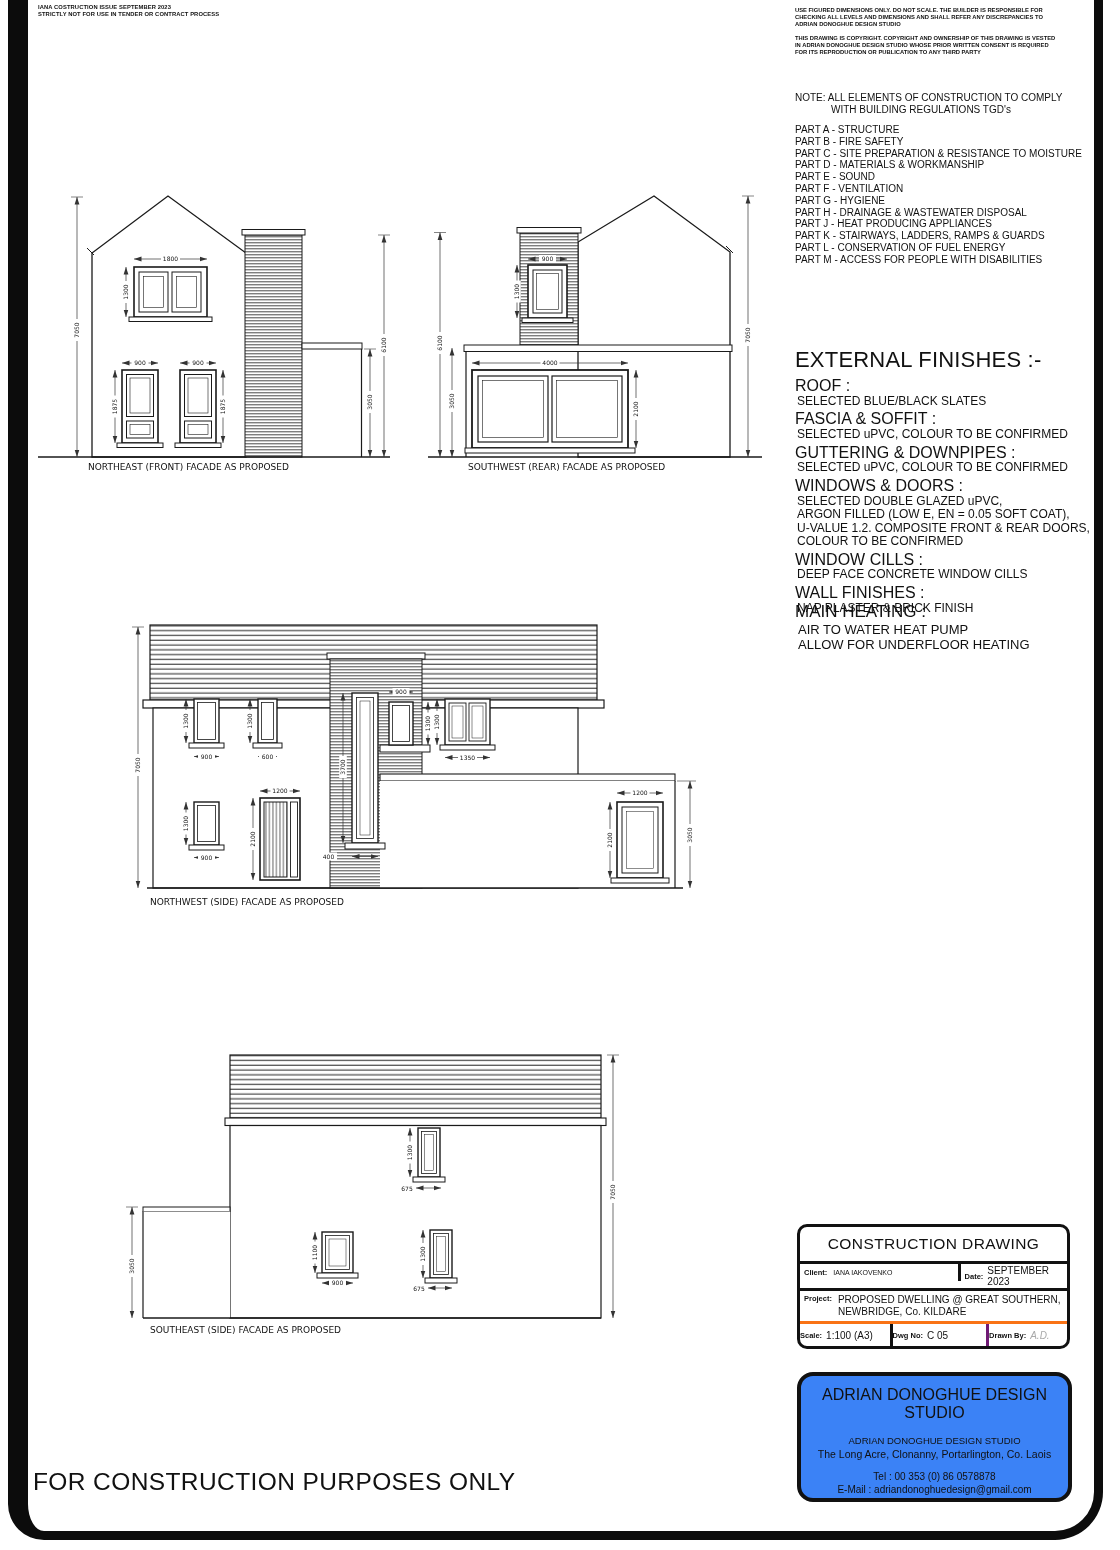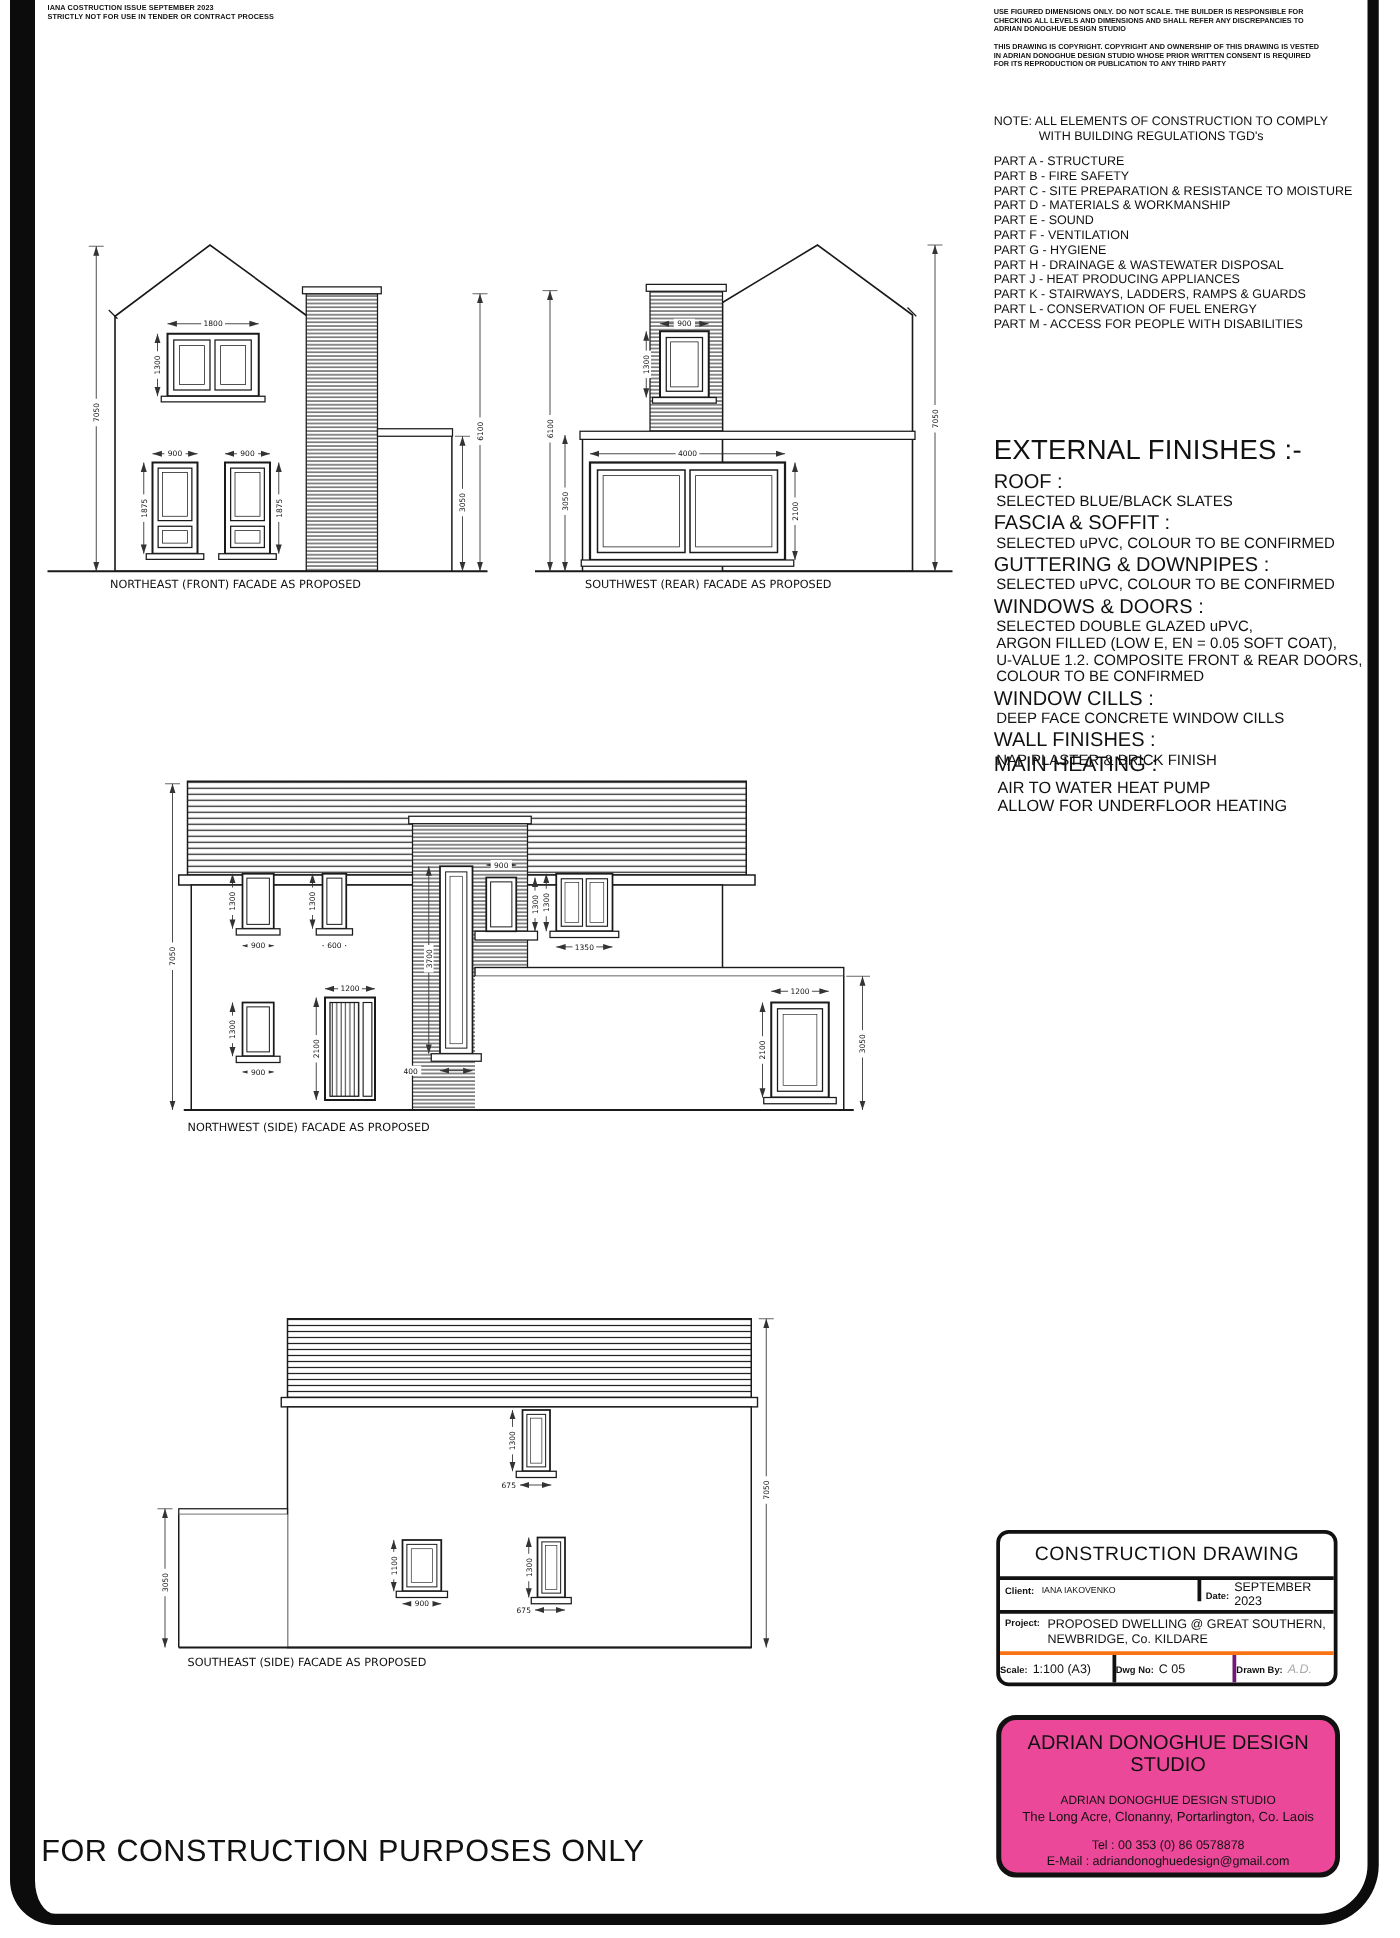--- a/index.html
+++ b/index.html
@@ -38,21 +38,21 @@
   .tb-proj-row{display:flex;gap:6px;padding:3px 4px;border-bottom:3px solid #f97316;}
   .tb-proj{font-size:10px;line-height:12px;}
   .tb-title-row{display:flex;gap:10px;padding:4px 4px 10px 4px;border-bottom:3px solid #111;}
   .tb-bot{display:flex;height:22px;}
   .tb-bot>div{display:flex;align-items:center;gap:4px;padding-left:0;}
   .tb-c1{flex:1.15;border-right:3px solid #111;}
   .tb-c2{flex:1.2;border-right:3px solid #701a75;}
   .tb-c3{flex:1;}
   .tb-drawn{font-size:10px;color:#a9a9a9;font-style:italic;}
   
-  .sb{left:797px;top:1372px;width:275px;height:130px;border:4px solid #111;border-radius:16px;background:#ec4899;
+  .sb{left:797px;top:1372px;width:275px;height:130px;border:4px solid #111;border-radius:16px;background:#3b82f6;
       text-align:center;box-sizing:border-box;}
   .sb-h{font-size:16px;margin-top:10px;}
   .sb-name{font-size:9.5px;margin-top:13px;}
   .sb-addr{font-size:10.5px;margin-top:2px;}
   .sb-tel{font-size:10px;margin-top:11px;}
   .sb-mail{font-size:10px;margin-top:2px;}
   
   .foot-title{left:33px;top:1468px;font-size:24.5px;letter-spacing:.4px;}
   .foot-note{left:36px;top:1498px;font-size:11px;line-height:13.5px;}
   

